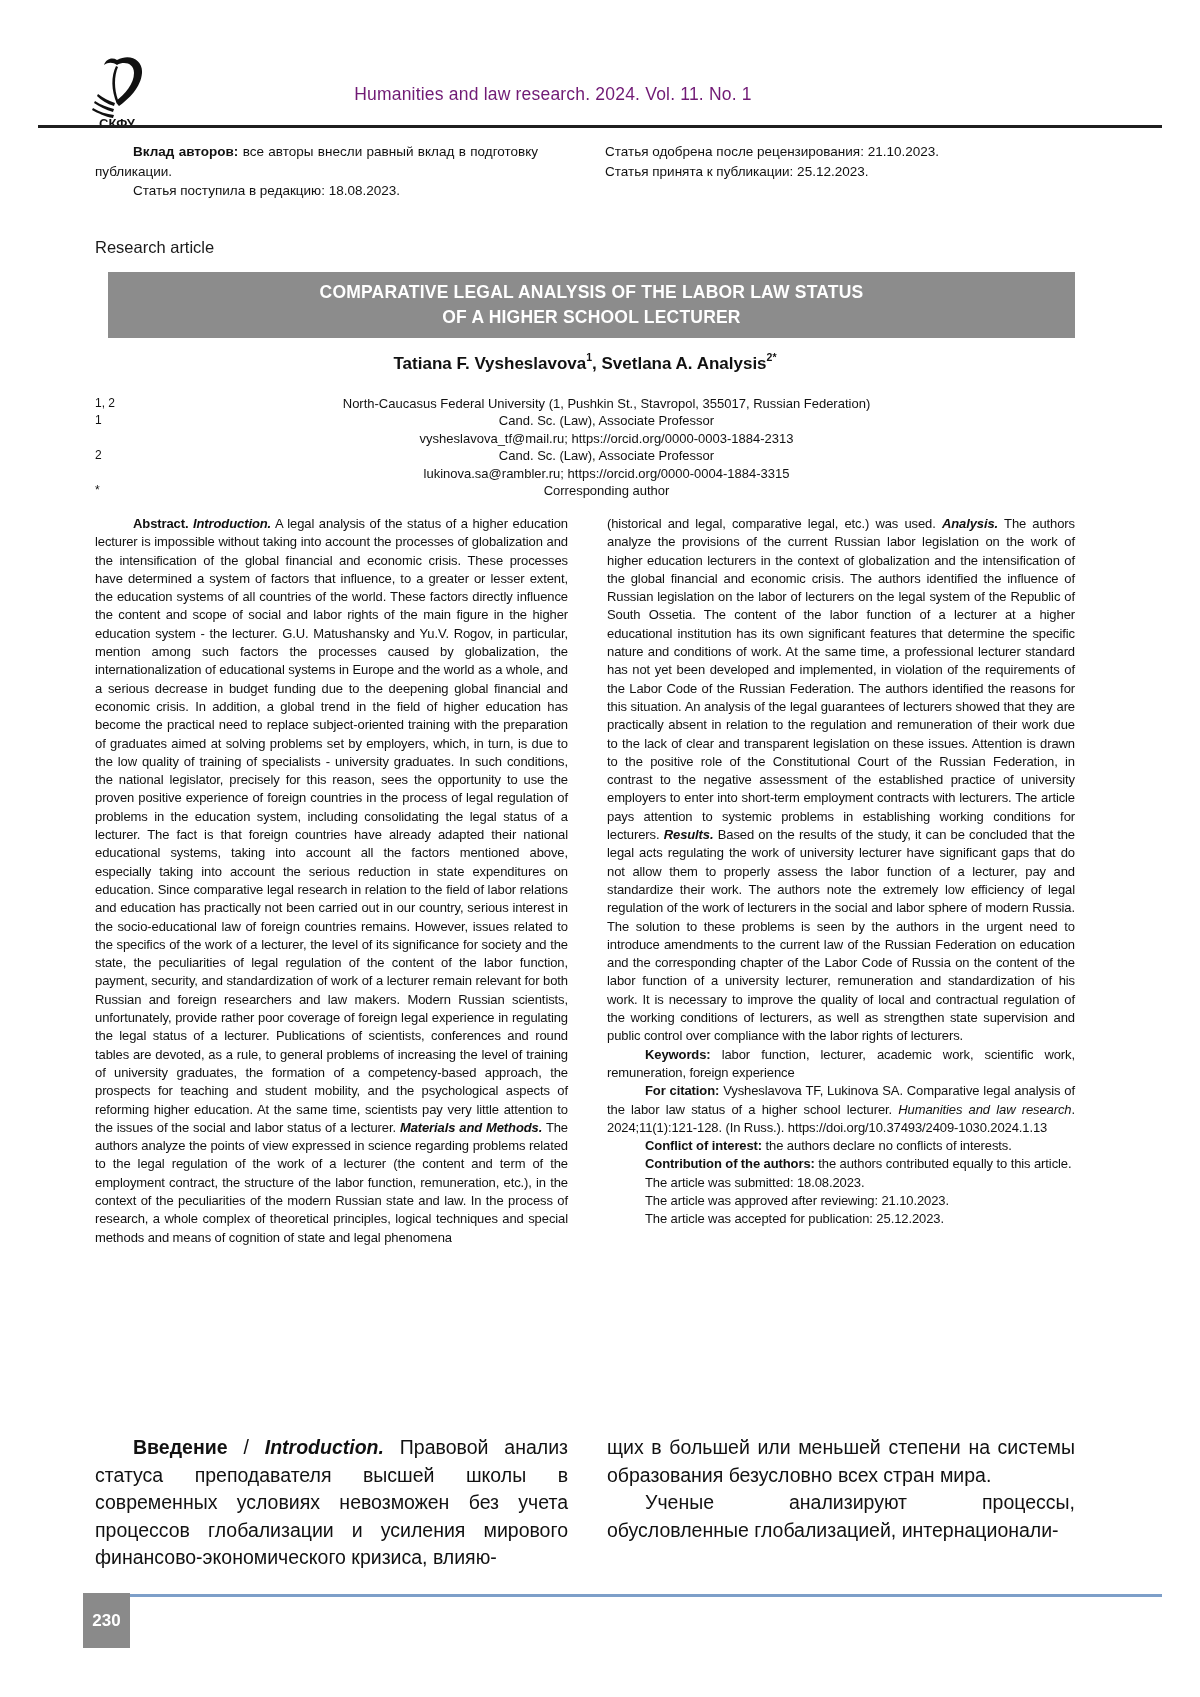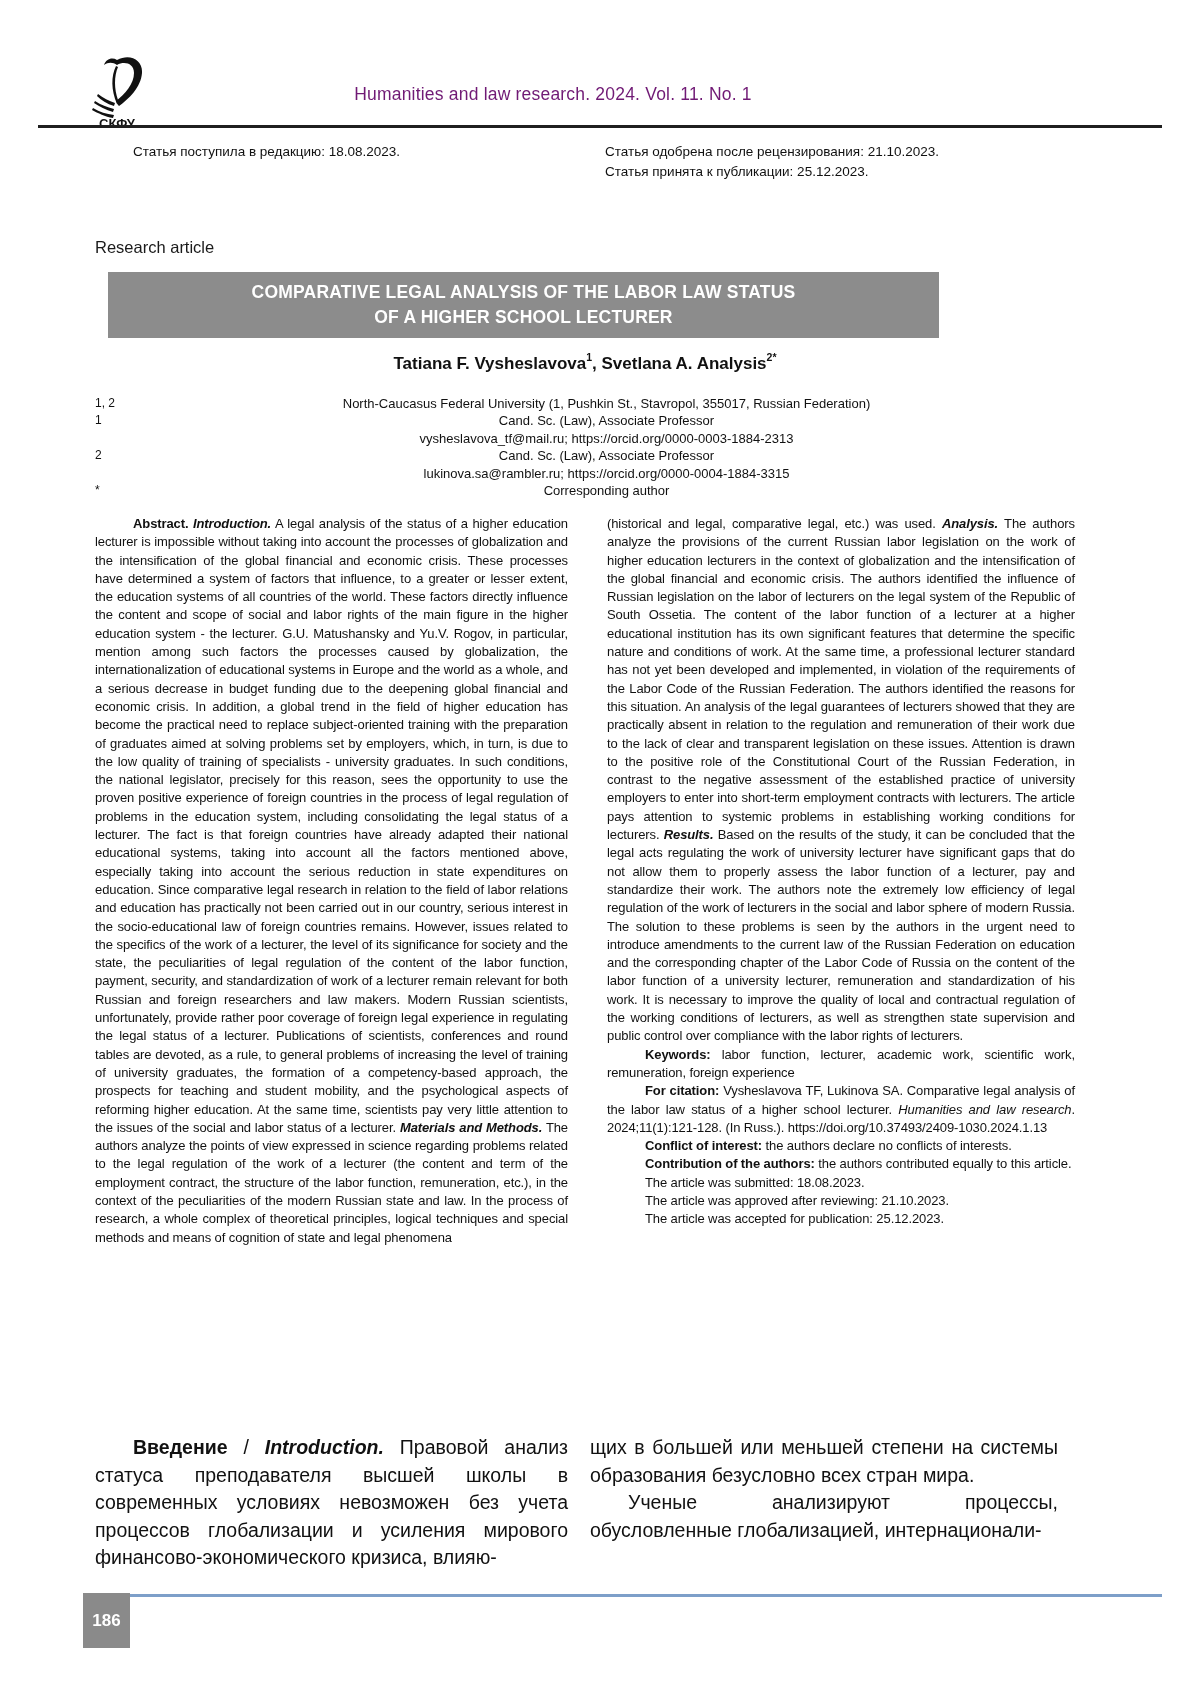--- a/index.html
+++ b/index.html
@@ -15,38 +15,38 @@
   .logo{position:absolute;left:86px;top:54px;}
   .journal-title{position:absolute;left:0;top:84px;width:1106px;text-align:center;
                  font-size:17.5px;color:#701a75;letter-spacing:.2px;}
   .header-rule{position:absolute;left:38px;top:125px;width:1124px;height:3px;background:#1f1f1f;}
 
   .meta-left{position:absolute;left:95px;top:142px;width:443px;font-size:13.5px;line-height:19.5px;}
   .meta-right{position:absolute;left:605px;top:142px;width:440px;font-size:13.5px;line-height:19.5px;text-align:left;}
 
   .research-article{position:absolute;left:95px;top:238px;font-size:16.5px;color:#1a1a1a;}
 
-  .title-bar{position:absolute;left:108px;top:272px;width:831px;height:58px;padding-top:8px;
+  .title-bar{position:absolute;left:108px;top:272px;width:967px;height:58px;padding-top:8px;
              color:#ffffff;text-align:center;font-weight:700;font-size:17.5px;line-height:25px;letter-spacing:.2px;}
   .authors{position:absolute;left:95px;top:352px;width:980px;text-align:center;
            font-weight:700;font-size:17px;}
   .authors sup{font-size:10.5px;font-weight:700;position:relative;top:-1px;}
 
   .affiliations{position:absolute;left:95px;top:395px;width:985px;font-size:13px;line-height:17.4px;}
   .aff-row{display:flex;}
   .aff-marker{width:38px;font-size:12px;flex:0 0 38px;}
   .aff-text{flex:1;text-align:center;}
 
   .abs-col{position:absolute;top:515px;font-size:13px;line-height:18.3px;letter-spacing:-0.1px;}
   .abs-left{left:95px;width:473px;}
   .abs-right{left:607px;width:468px;}
 
   .intro-col{position:absolute;top:1434px;font-size:19.5px;line-height:27.5px;}
   .intro-left{left:95px;width:473px;}
-  .intro-right{left:590px;width:468px;}
+  .intro-right{left:607px;width:468px;}
 
   .footer-line{position:absolute;left:130px;top:1594px;width:1032px;height:3px;}
   .page-num{position:absolute;left:83px;top:1593px;width:47px;height:55px;
             display:flex;align-items:center;justify-content:center;
             color:#fff;font-weight:700;font-size:17px;}
 </style>
 </head>
 <body>
 
 <div class="page">
@@ -61,20 +61,21 @@
         <path d="M9 47 C15 51 21 53 28 55 L27 58 C20 56 13 52 8 49 Z"></path>
         <path d="M7 54 C14 58 20 60 28 61 L27 64 C19 63 12 59 6 56 Z"></path>
       </g>
       <text x="13" y="74" font-size="13" font-weight="bold" fill="#111111">СКФУ</text>
     </svg>
   </div>
   <div class="journal-title">Humanities and law research. 2024. Vol. 11. No. 1</div>
   <div class="header-rule"></div>
 
   <div class="meta-left">
+    <p class="jp ind"><span class="run-b">Вклад авторов:</span><span> все авторы внесли равный вклад в подготовку публикации.</span></p>
     <p class="ind">Статья поступила в редакцию: 18.08.2023.</p>
   </div>
   <div class="meta-right">
     <p>Статья одобрена после рецензирования: 21.10.2023.</p>
     <p>Статья принята к публикации: 25.12.2023.</p>
   </div>
 
   <div class="research-article">Research article</div>
 
   <div class="title-bar" style="background:#8c8c8c;">
@@ -129,15 +130,15 @@
 
   <div class="intro-col intro-left">
     <p class="jp ind"><span class="run-b">Введение</span><span> / </span><span class="run-bi">Introduction.</span><span> Правовой анализ статуса преподавателя высшей школы в современных условиях невозможен без учета процессов глобализации и усиления мирового финансово-экономического кризиса, влияю-</span></p>
   </div>
   <div class="intro-col intro-right">
     <p class="jp">щих в большей или меньшей степени на системы образования безусловно всех стран мира.</p>
     <p class="jp ind">Ученые анализируют процессы, обусловленные глобализацией, интернационали-</p>
   </div>
 
   <div class="footer-line" style="background:#7d9fc9;"></div>
-  <div class="page-num" style="background:#8a8a8a;">186</div>
+  <div class="page-num" style="background:#8a8a8a;">230</div>
 
 </div>
 
 </body></html>

